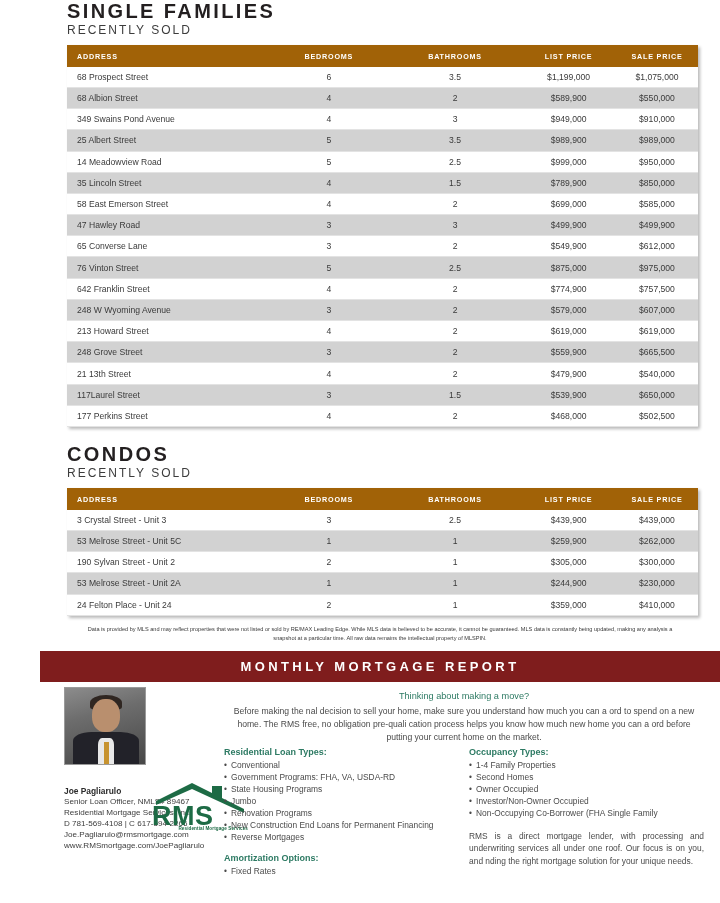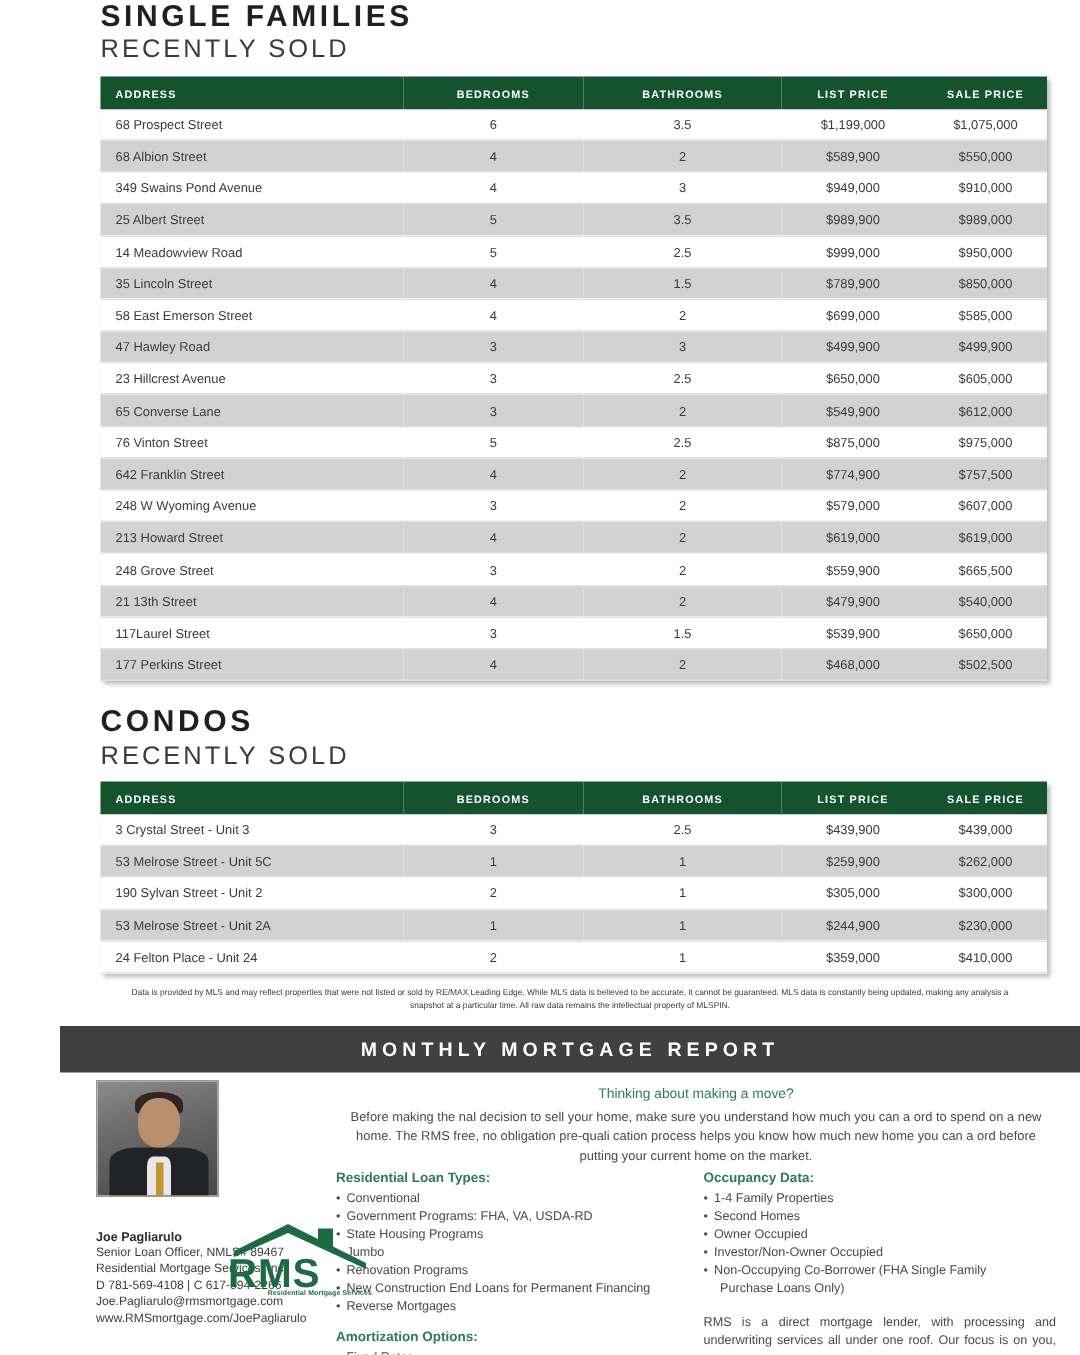--- a/index.html
+++ b/index.html
@@ -13,29 +13,29 @@
   }
   .page { width: 720px; height: 903px; position: relative; padding-left: 40px; }
 
   
   .sec-head { padding-left: 27px; }
   .sec-title {
     font-size: 20px; font-weight: bold; letter-spacing: 2.4px;
     color: #231f20; line-height: 1.12;
   }
   .sec-sub {
-    font-size: 17px; font-weight: normal; letter-spacing: 2.0px;
+    font-size: 12px; font-weight: normal; letter-spacing: 2.0px;
     color: #3c3c3c; line-height: 1.2; margin-top: 1px;
   }
 
   
   .tbl-wrap { margin: 7px 22px 0 27px; box-shadow: 2px 2px 3px rgba(0,0,0,.28); }
   table { width: 100%; border-collapse: collapse; table-layout: fixed; }
   thead th {
-    background: #14532d; color: #ffffff;
+    background: #a16207; color: #ffffff;
     font-size: 7.2px; font-weight: bold; letter-spacing: .8px;
     padding: 7px 0 6px 0; text-align: center;
   }
   thead th.addr { text-align: left; padding-left: 10px; }
   tbody td {
     font-size: 8.6px; color: #3a3a3a; text-align: center;
     padding: 5.1px 0; border-bottom: 1px solid #e3e3e3;
   }
   tbody td.addr { text-align: left; padding-left: 10px; }
   tbody tr:nth-child(even) { background: #d2d2d2; }
@@ -47,21 +47,21 @@
   col.c-sale { width: 13%; }
 
   
   .mls-note {
     margin: 9px 40px 0 40px; text-align: center;
     font-size: 5.6px; line-height: 1.65; color: #3a3a3a;
   }
 
   
   .banner {
-    margin-top: 8px; background: #404040; color: #ffffff;
+    margin-top: 8px; background: #7f1d1d; color: #ffffff;
     text-align: center; padding: 8px 0 8px 0;
     font-size: 13px; font-weight: bold; letter-spacing: 3.4px;
   }
 
   
   .mort-intro { margin: 9px 22px 0 190px; text-align: center; }
   .intro-title {
     font-size: 9.2px; font-weight: normal; color: #2d7a63; margin-bottom: 4px;
   }
   .intro-body { font-size: 8.6px; line-height: 1.48; color: #4a4a4a; }
@@ -209,27 +209,20 @@
             <td>$585,000</td>
           </tr>
           <tr>
             <td class="addr">47 Hawley Road</td>
             <td>3</td>
             <td>3</td>
             <td>$499,900</td>
             <td>$499,900</td>
           </tr>
           <tr>
-            <td class="addr">23 Hillcrest Avenue</td>
-            <td>3</td>
-            <td>2.5</td>
-            <td>$650,000</td>
-            <td>$605,000</td>
-          </tr>
-          <tr>
             <td class="addr">65 Converse Lane</td>
             <td>3</td>
             <td>2</td>
             <td>$549,900</td>
             <td>$612,000</td>
           </tr>
           <tr>
             <td class="addr">76 Vinton Street</td>
             <td>5</td>
             <td>2.5</td>
@@ -401,26 +394,25 @@
           <li>New Construction End Loans for Permanent Financing</li>
           <li>Reverse Mortgages</li>
         </ul>
       <div class="list-head second">Amortization Options:</div>
       <ul class="bullets" id="amort-list">
           <li>Fixed Rates</li>
         </ul>
     </div>
 
     <div class="col-right">
-      <div class="list-head">Occupancy Data:</div>
+      <div class="list-head">Occupancy Types:</div>
       <ul class="bullets" id="occ-list">
           <li>1-4 Family Properties</li>
           <li>Second Homes</li>
           <li>Owner Occupied</li>
           <li>Investor/Non-Owner Occupied</li>
           <li>Non-Occupying Co-Borrower (FHA Single Family</li>
-          <li class="cont indent">Purchase Loans Only)</li>
         </ul>
       <div class="rms-blurb">RMS is a direct mortgage lender, with processing and underwriting services all under one roof. Our focus is on you, and  nding the right mortgage solution for your unique needs.</div>
     </div>
   </div>
 
 </div>
 
 </body></html>

